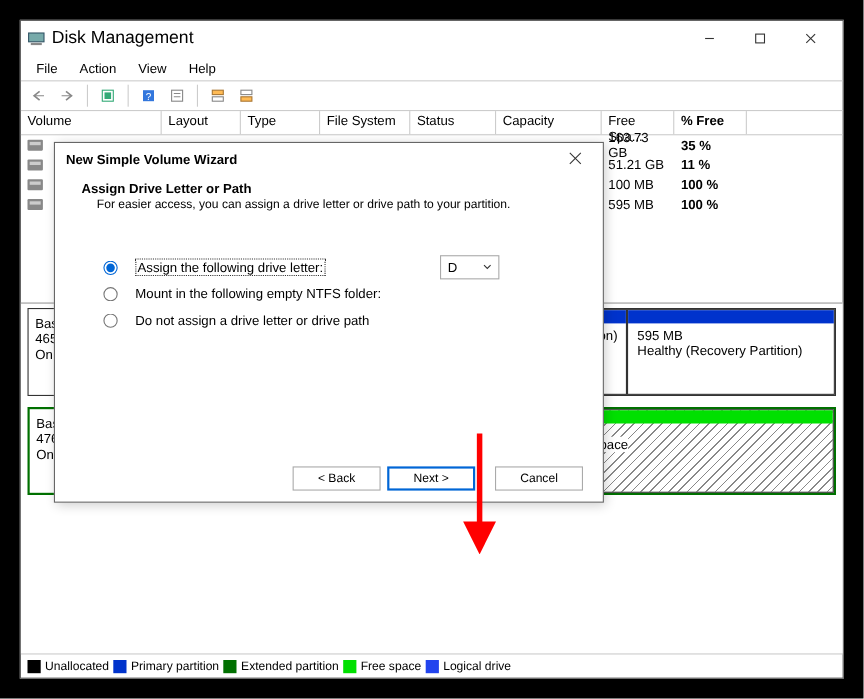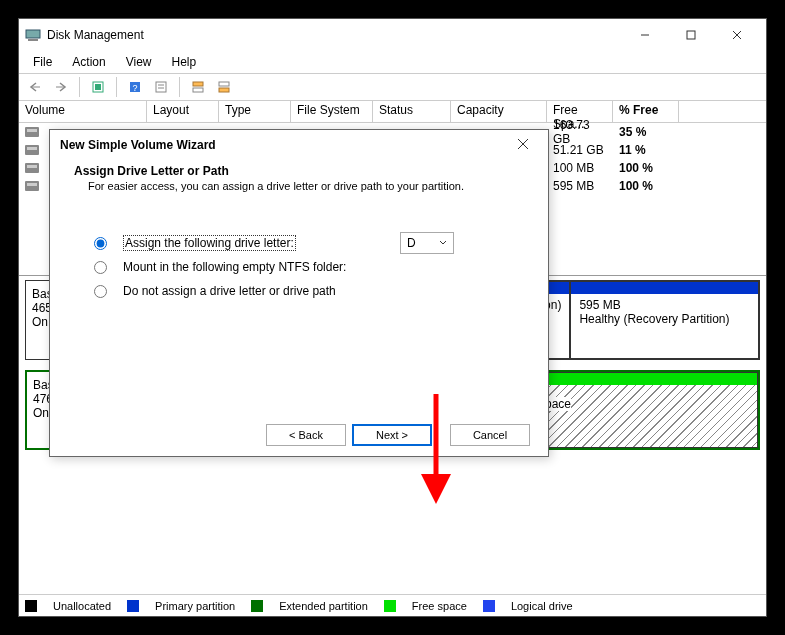--- a/index.html
+++ b/index.html
@@ -3,21 +3,21 @@
 <meta charset="utf-8">
 <style>
 * { box-sizing: border-box; margin: 0; padding: 0; font-family: "Segoe UI", Tahoma, sans-serif; }
 body { background: #000; width: 785px; height: 635px; position: relative; }
 .frame { position: absolute; left: 10px; top: 10px; width: 765px; height: 615px; background: #000; border-radius: 12px; padding: 8px; }
 .window { width: 100%; height: 100%; background: #fff; border: 1px solid #555; display: flex; flex-direction: column; position: relative; }
 
 
 .titlebar { height: 32px; display: flex; align-items: center; padding: 0 6px; }
 .titlebar .appicon { width: 16px; height: 16px; margin-right: 6px; }
-.titlebar .title { font-size: 12px; flex: 1; }
+.titlebar .title { font-size: 16px; flex: 1; }
 .winbtns { display: flex; }
 .winbtn { width: 46px; height: 28px; display: flex; align-items: center; justify-content: center; font-size: 11px; color: #444; }
 .winbtn svg { stroke: #333; }
 
 
 .menubar { height: 22px; display: flex; align-items: center; padding: 0 6px; font-size: 12px; gap: 4px; }
 .menubar span { padding: 2px 8px; }
 
 
 .toolbar { height: 28px; border-top: 1px solid #ccc; border-bottom: 1px solid #ccc; display: flex; align-items: center; padding: 0 4px; gap: 2px; }
@@ -46,21 +46,21 @@
 
 .disks-area { flex: 1; border-top: 1px solid #999; padding: 4px 6px; overflow: hidden; background: #fff; }
 .disk-row { display: flex; height: 80px; border: 1px solid #333; margin-bottom: 10px; }
 .disk-label { width: 100px; padding: 6px; font-size: 12px; border-right: 1px solid #333; }
 .partition { border: 1px solid #333; padding: 6px 8px; font-size: 12px; position: relative; }
 .part-top { height: 12px; margin: -6px -8px 4px -8px; }
 .blue-top { background: #0033cc; }
 .green-top { background: #00e000; }
 .hatch { background-image: repeating-linear-gradient(135deg, #888 0, #888 1px, transparent 1px, transparent 6px); }
 
-.legend { height: 22px; display: flex; align-items: center; gap: 16px; padding: 0 6px; font-size: 11px; border-top: 1px solid #ccc; }
+.legend { height: 22px; display: flex; align-items: center; gap: 4px; padding: 0 6px; font-size: 11px; border-top: 1px solid #ccc; }
 .swatch { width: 12px; height: 12px; display: inline-block; }
 
 
 .dialog { position: absolute; left: 30px; top: 110px; width: 500px; background: #fff; border: 1px solid #666; box-shadow: 2px 2px 10px rgba(0,0,0,0.2); z-index: 10; }
 .dlg-title { height: 30px; display: flex; align-items: center; padding: 0 10px; font-size: 12px; font-weight: bold; }
 .dlg-title .close { margin-left: auto; width: 30px; text-align: center; }
 .dlg-body { padding: 4px 24px 20px; font-size: 12px; }
 .dlg-h { font-weight: bold; font-size: 12px; margin-bottom: 2px; }
 .dlg-sub { font-size: 11px; padding-left: 14px; margin-bottom: 40px; }
 .opt-row { display: flex; align-items: center; margin: 6px 0 6px 20px; gap: 16px; }

